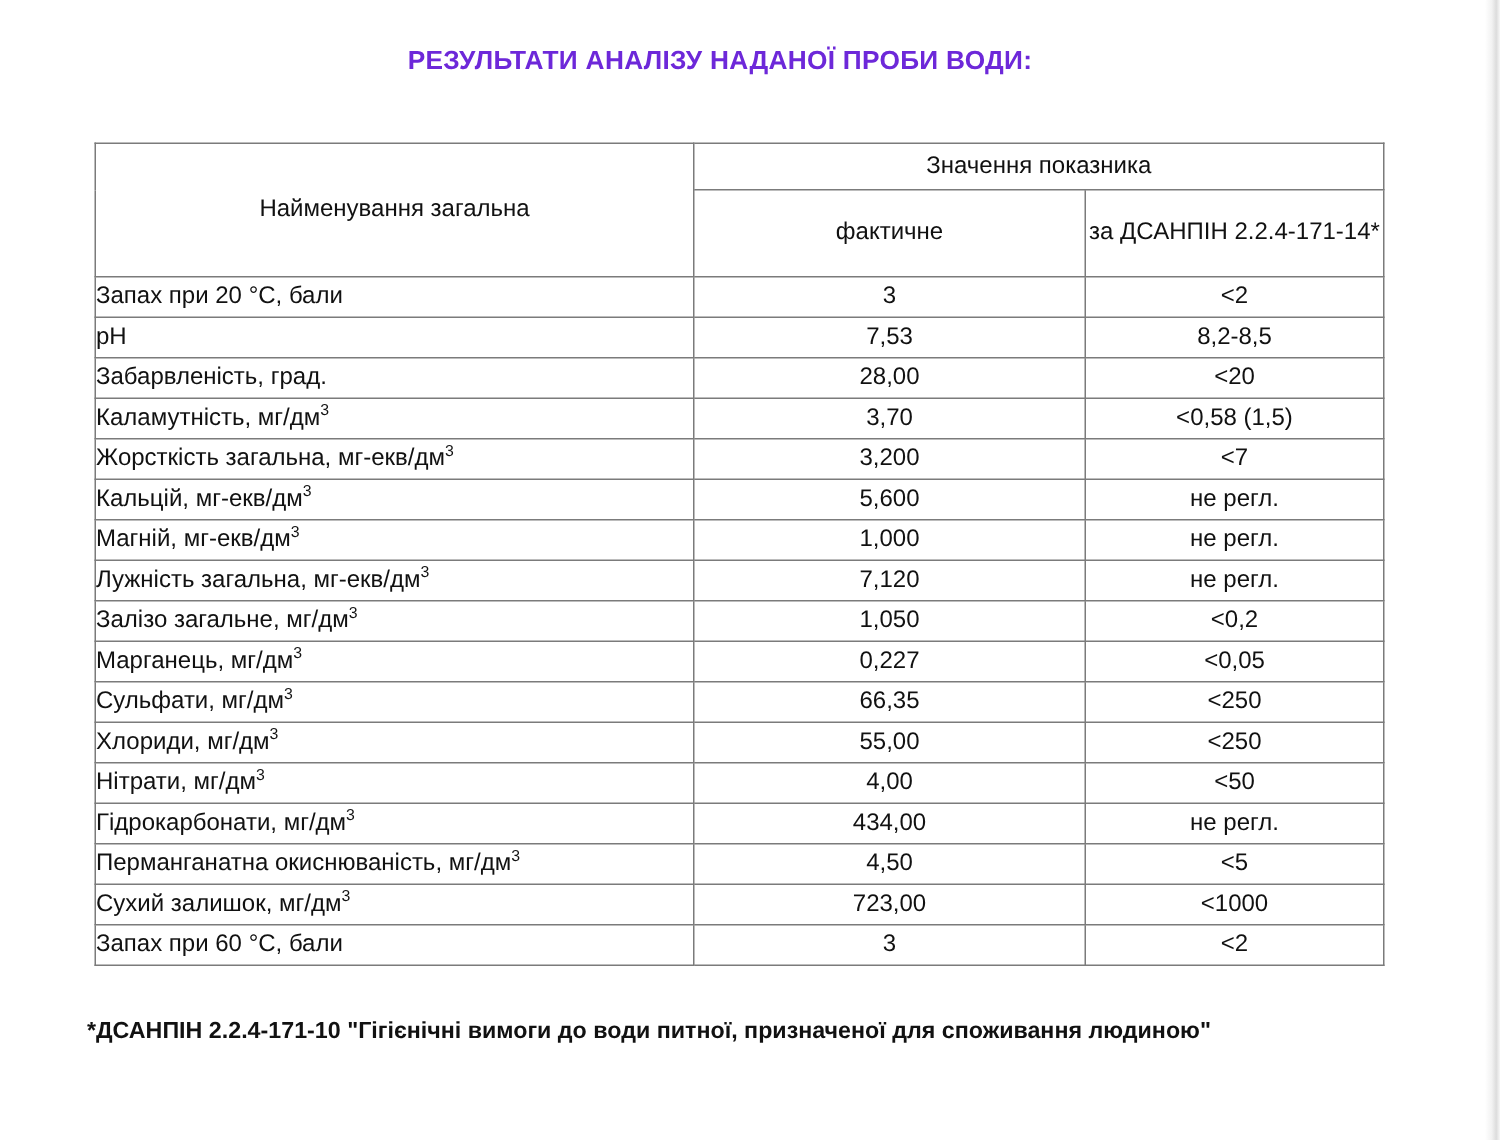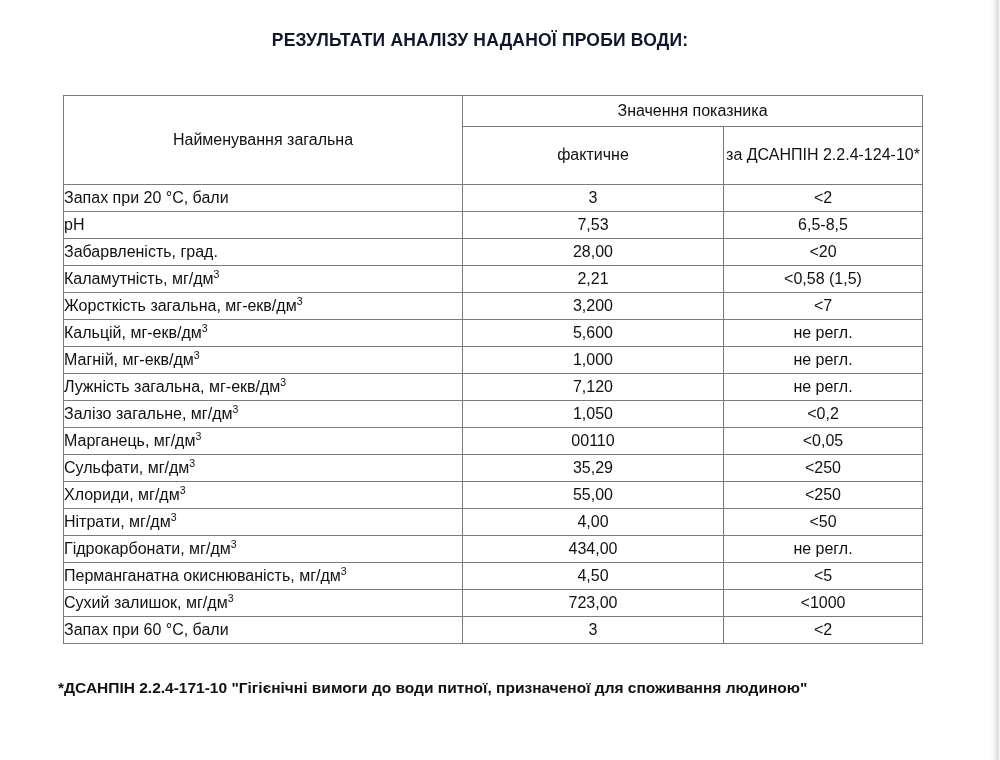--- a/index.html
+++ b/index.html
@@ -36,21 +36,21 @@
 
   #title {
     position: absolute;
     left: 0;
     top: 30px;
     width: 960px;
     text-align: center;
     font-size: 17.5px;
     font-weight: bold;
     letter-spacing: 0.2px;
-    color: #0f172a;
+    color: #6d28d9;
   }
 
   #table-wrap {
     position: absolute;
     left: 63px;
     top: 95px;
     width: 859px;
   }
 
   table.report {
@@ -144,42 +144,42 @@
         <col class="c-fact">
         <col class="c-norm">
       </colgroup>
       <thead>
         <tr>
           <th class="h-name" rowspan="2">Найменування загальна</th>
           <th class="h-group" colspan="2">Значення показника</th>
         </tr>
         <tr>
           <th class="h-sub">фактичне</th>
-          <th class="h-sub">за ДСАНПІН 2.2.4-124-10*</th>
+          <th class="h-sub">за ДСАНПІН 2.2.4-171-14*</th>
         </tr>
       </thead>
       <tbody id="table-body">
           <tr>
             <td class="name">Запах при 20 °С, бали</td>
             <td class="val">3</td>
             <td class="val">&lt;2</td>
           </tr>
           <tr>
             <td class="name">pH</td>
             <td class="val">7,53</td>
-            <td class="val">6,5-8,5</td>
+            <td class="val">8,2-8,5</td>
           </tr>
           <tr>
             <td class="name">Забарвленість, град.</td>
             <td class="val">28,00</td>
             <td class="val">&lt;20</td>
           </tr>
           <tr>
             <td class="name">Каламутність, мг/дм<sup>3</sup></td>
-            <td class="val">2,21</td>
+            <td class="val">3,70</td>
             <td class="val">&lt;0,58 (1,5)</td>
           </tr>
           <tr>
             <td class="name">Жорсткість загальна, мг-екв/дм<sup>3</sup></td>
             <td class="val">3,200</td>
             <td class="val">&lt;7</td>
           </tr>
           <tr>
             <td class="name">Кальцій, мг-екв/дм<sup>3</sup></td>
             <td class="val">5,600</td>
@@ -195,26 +195,26 @@
             <td class="val">7,120</td>
             <td class="val">не регл.</td>
           </tr>
           <tr>
             <td class="name">Залізо загальне, мг/дм<sup>3</sup></td>
             <td class="val">1,050</td>
             <td class="val">&lt;0,2</td>
           </tr>
           <tr>
             <td class="name">Марганець, мг/дм<sup>3</sup></td>
-            <td class="val">00110</td>
+            <td class="val">0,227</td>
             <td class="val">&lt;0,05</td>
           </tr>
           <tr>
             <td class="name">Сульфати, мг/дм<sup>3</sup></td>
-            <td class="val">35,29</td>
+            <td class="val">66,35</td>
             <td class="val">&lt;250</td>
           </tr>
           <tr>
             <td class="name">Хлориди, мг/дм<sup>3</sup></td>
             <td class="val">55,00</td>
             <td class="val">&lt;250</td>
           </tr>
           <tr>
             <td class="name">Нітрати, мг/дм<sup>3</sup></td>
             <td class="val">4,00</td>

